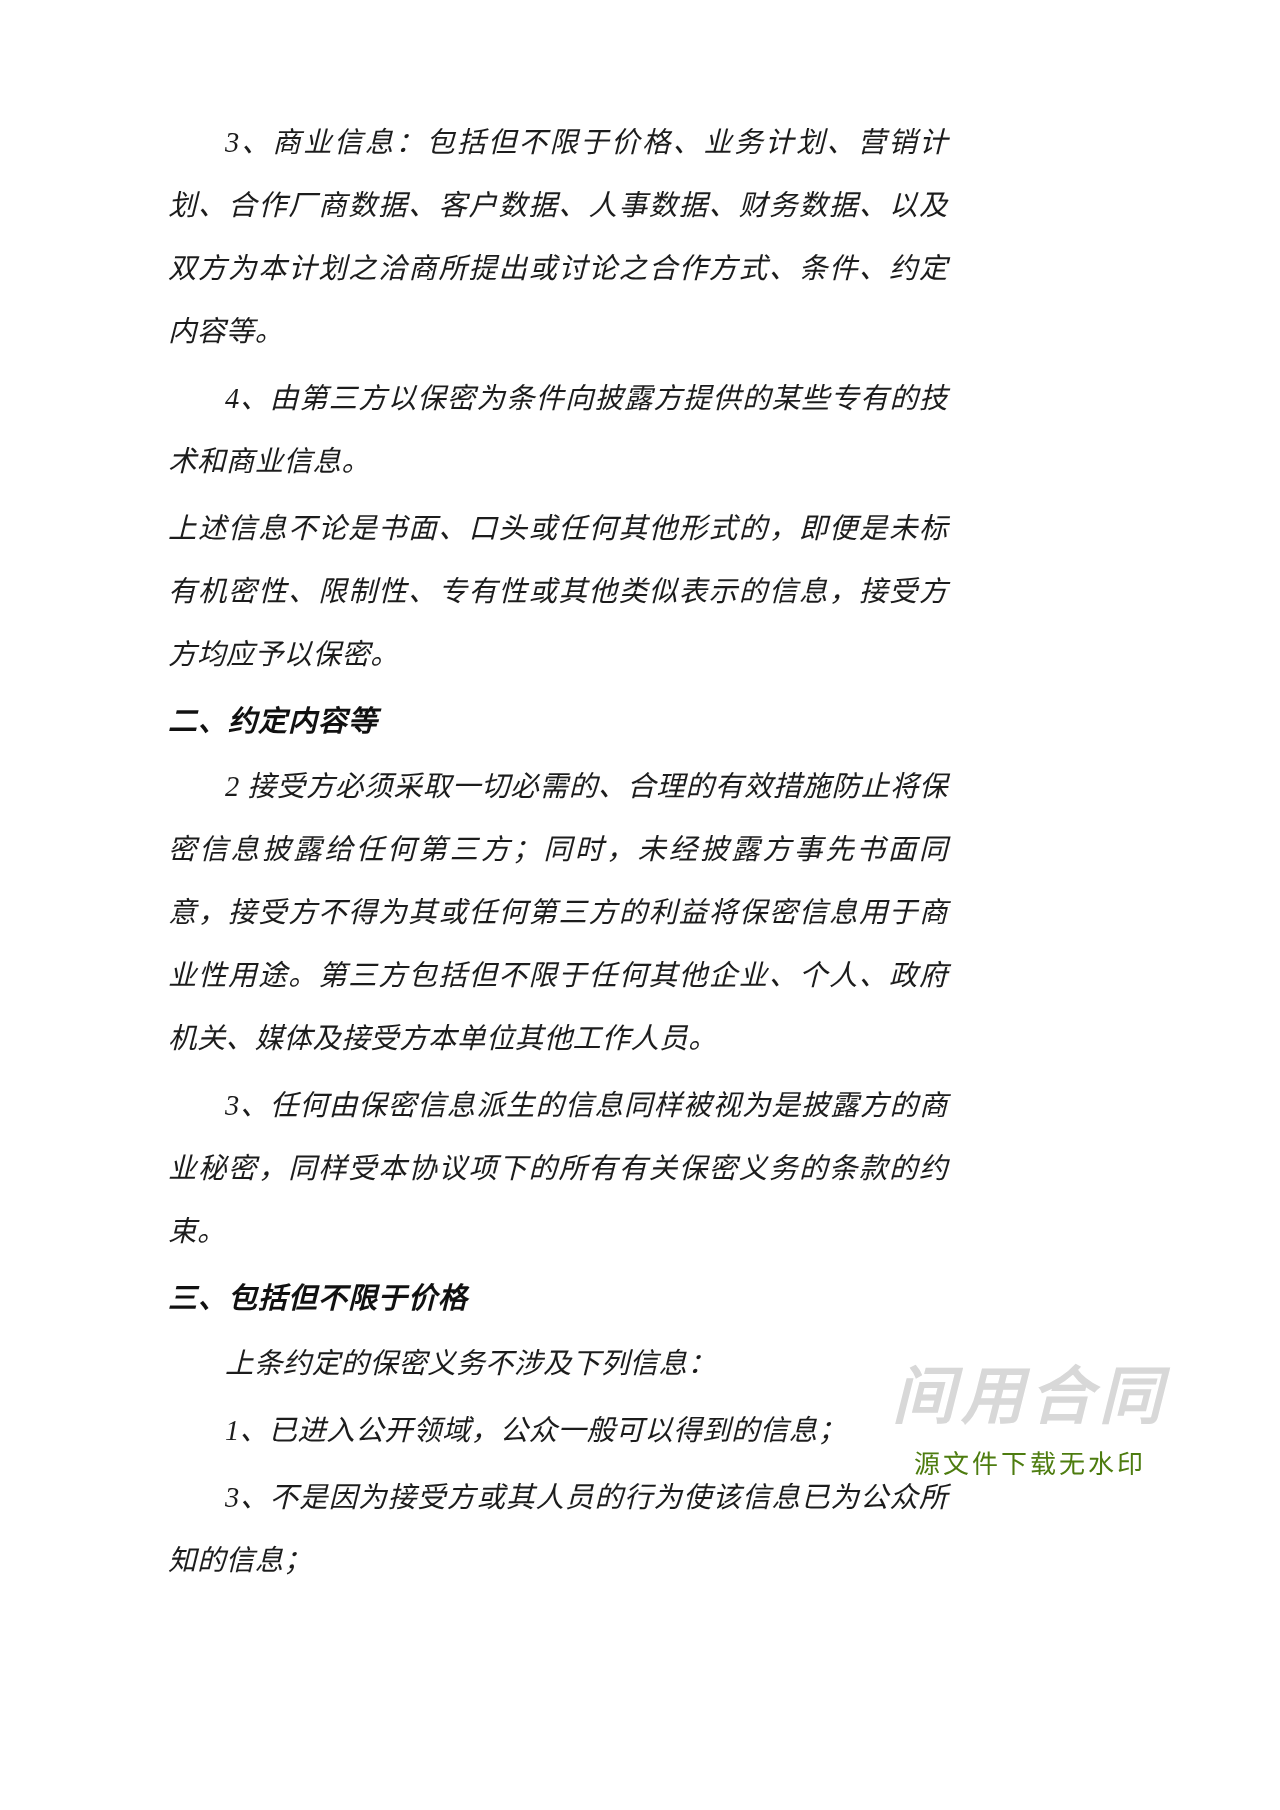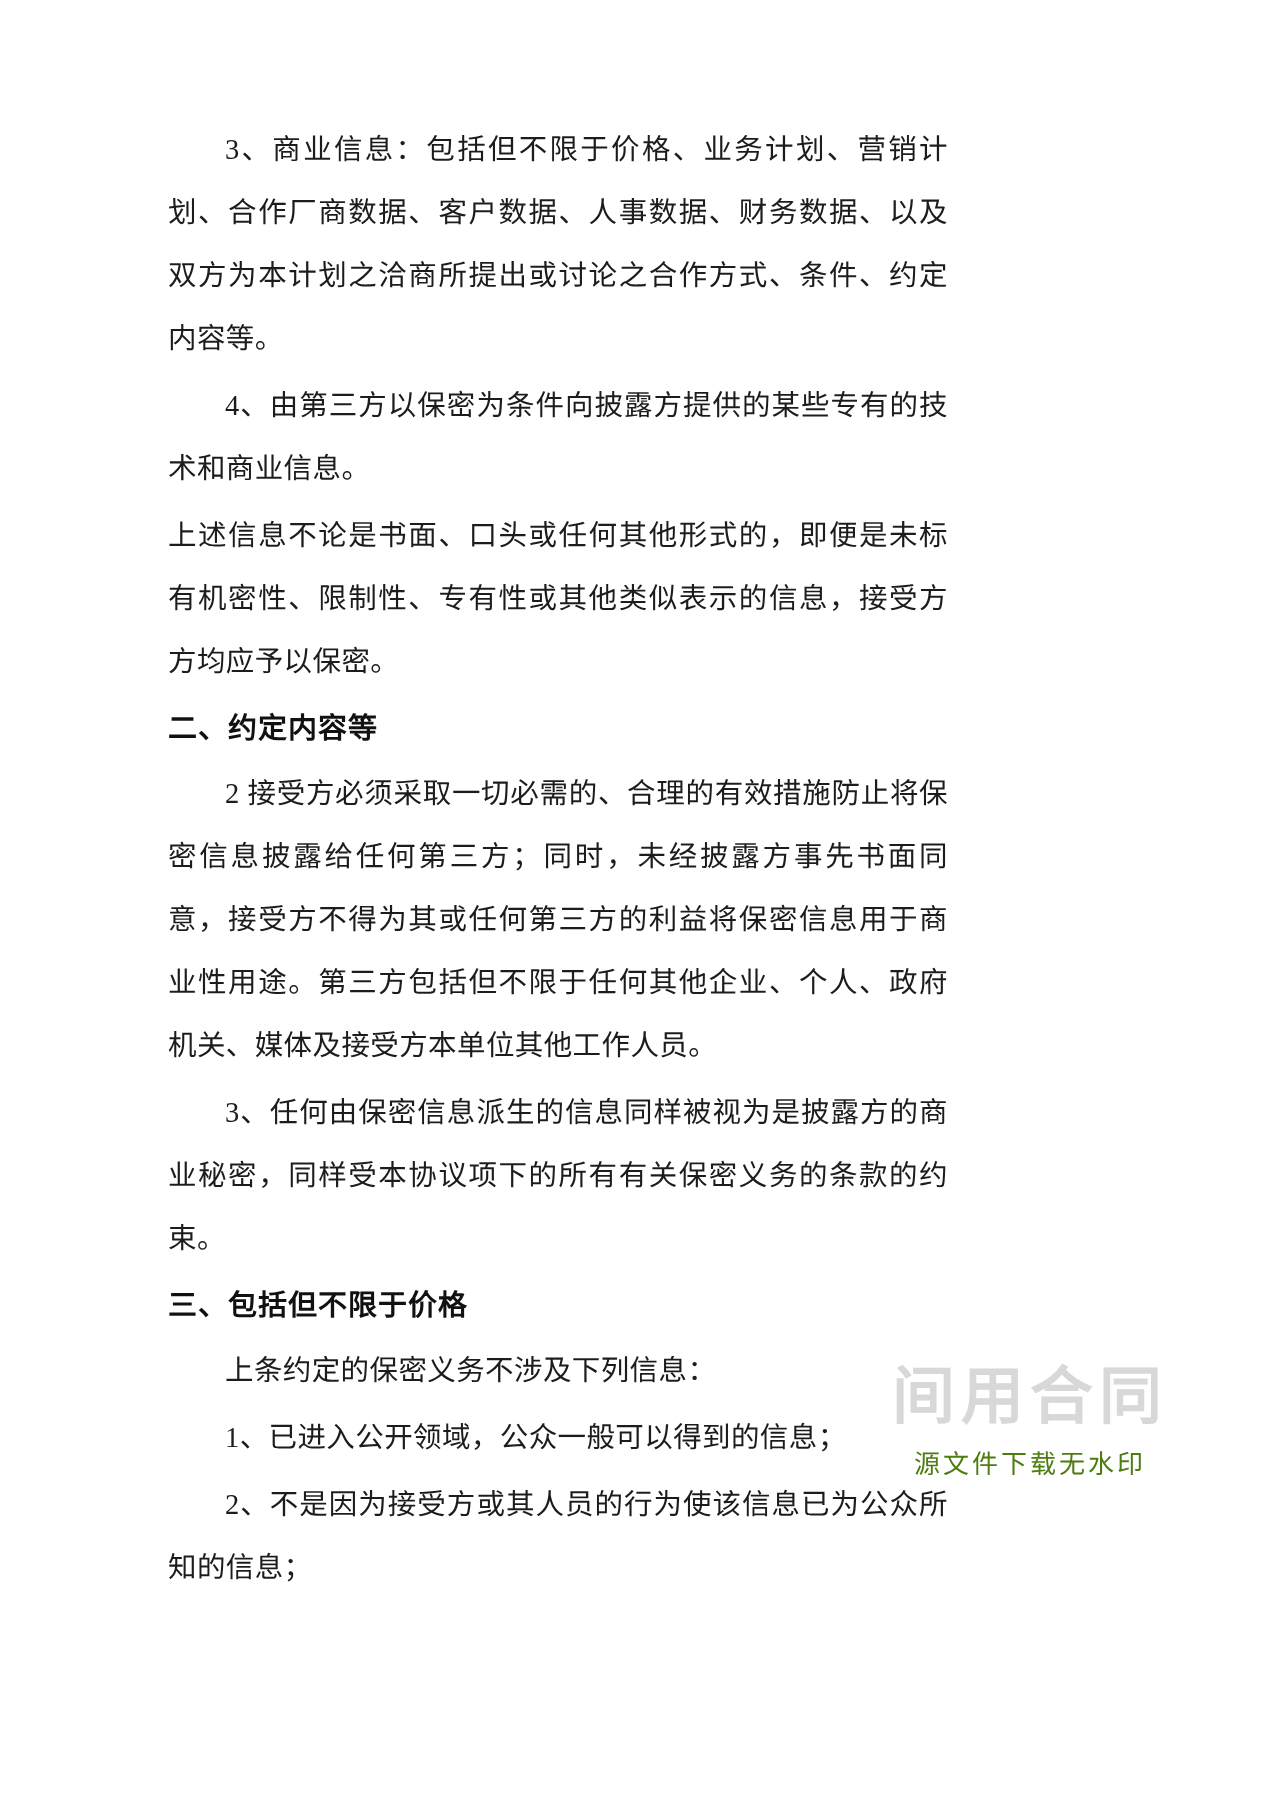--- a/index.html
+++ b/index.html
@@ -12,22 +12,23 @@
     width: 1280px;
     height: 1810px;
     background: #ffffff;
     overflow: hidden;
     font-family: "Liberation Serif", "DejaVu Serif", serif;
     color: #1a1a1a;
   }
   .content {
     position: absolute;
     left: 168px;
-    top: 118px;
+    top: 111px;
     width: 780px;
+    font-style: italic;
   }
   p {
     margin: 0 0 4px 0;
     font-size: 28.5px;
     line-height: 63px;
     letter-spacing: 0.4px;
     text-align: justify;
     text-justify: inter-ideograph;
     color: #1c1c1c;
   }
@@ -55,20 +56,21 @@
     user-select: none;
   }
   .wm-main {
     font-family: "Liberation Sans", "DejaVu Sans", sans-serif;
     font-size: 63px;
     font-weight: bold;
     letter-spacing: 6px;
     color: #d8d8d8;
     line-height: 1.05;
     white-space: nowrap;
+    font-style: italic;
   }
   .wm-sub {
     font-family: "Liberation Sans", "DejaVu Sans", sans-serif;
     font-size: 26px;
     letter-spacing: 3px;
     color: #4d7c0f;
     margin-top: 14px;
     white-space: nowrap;
   }
 </style>
@@ -90,21 +92,21 @@
     <div class="block">
       <p class="indent">2 接受方必须采取一切必需的、合理的有效措施防止将保密信息披露给任何第三方；同时，未经披露方事先书面同意，接受方不得为其或任何第三方的利益将保密信息用于商业性用途。第三方包括但不限于任何其他企业、个人、政府机关、媒体及接受方本单位其他工作人员。</p>
       <p class="indent">3、任何由保密信息派生的信息同样被视为是披露方的商业秘密，同样受本协议项下的所有有关保密义务的条款的约束。</p>
     </div>
 
     <h2>三、包括但不限于价格</h2>
 
     <div class="block">
       <p class="indent">上条约定的保密义务不涉及下列信息：</p>
       <p class="indent">1、已进入公开领域，公众一般可以得到的信息；</p>
-      <p class="indent">2、不是因为接受方或其人员的行为使该信息已为公众所知的信息；</p>
+      <p class="indent">3、不是因为接受方或其人员的行为使该信息已为公众所知的信息；</p>
     </div>
 
   </div>
 
   <div class="watermark">
     <div class="wm-main">间用合同</div>
     <div class="wm-sub">源文件下载无水印</div>
   </div>
 
 </div>

